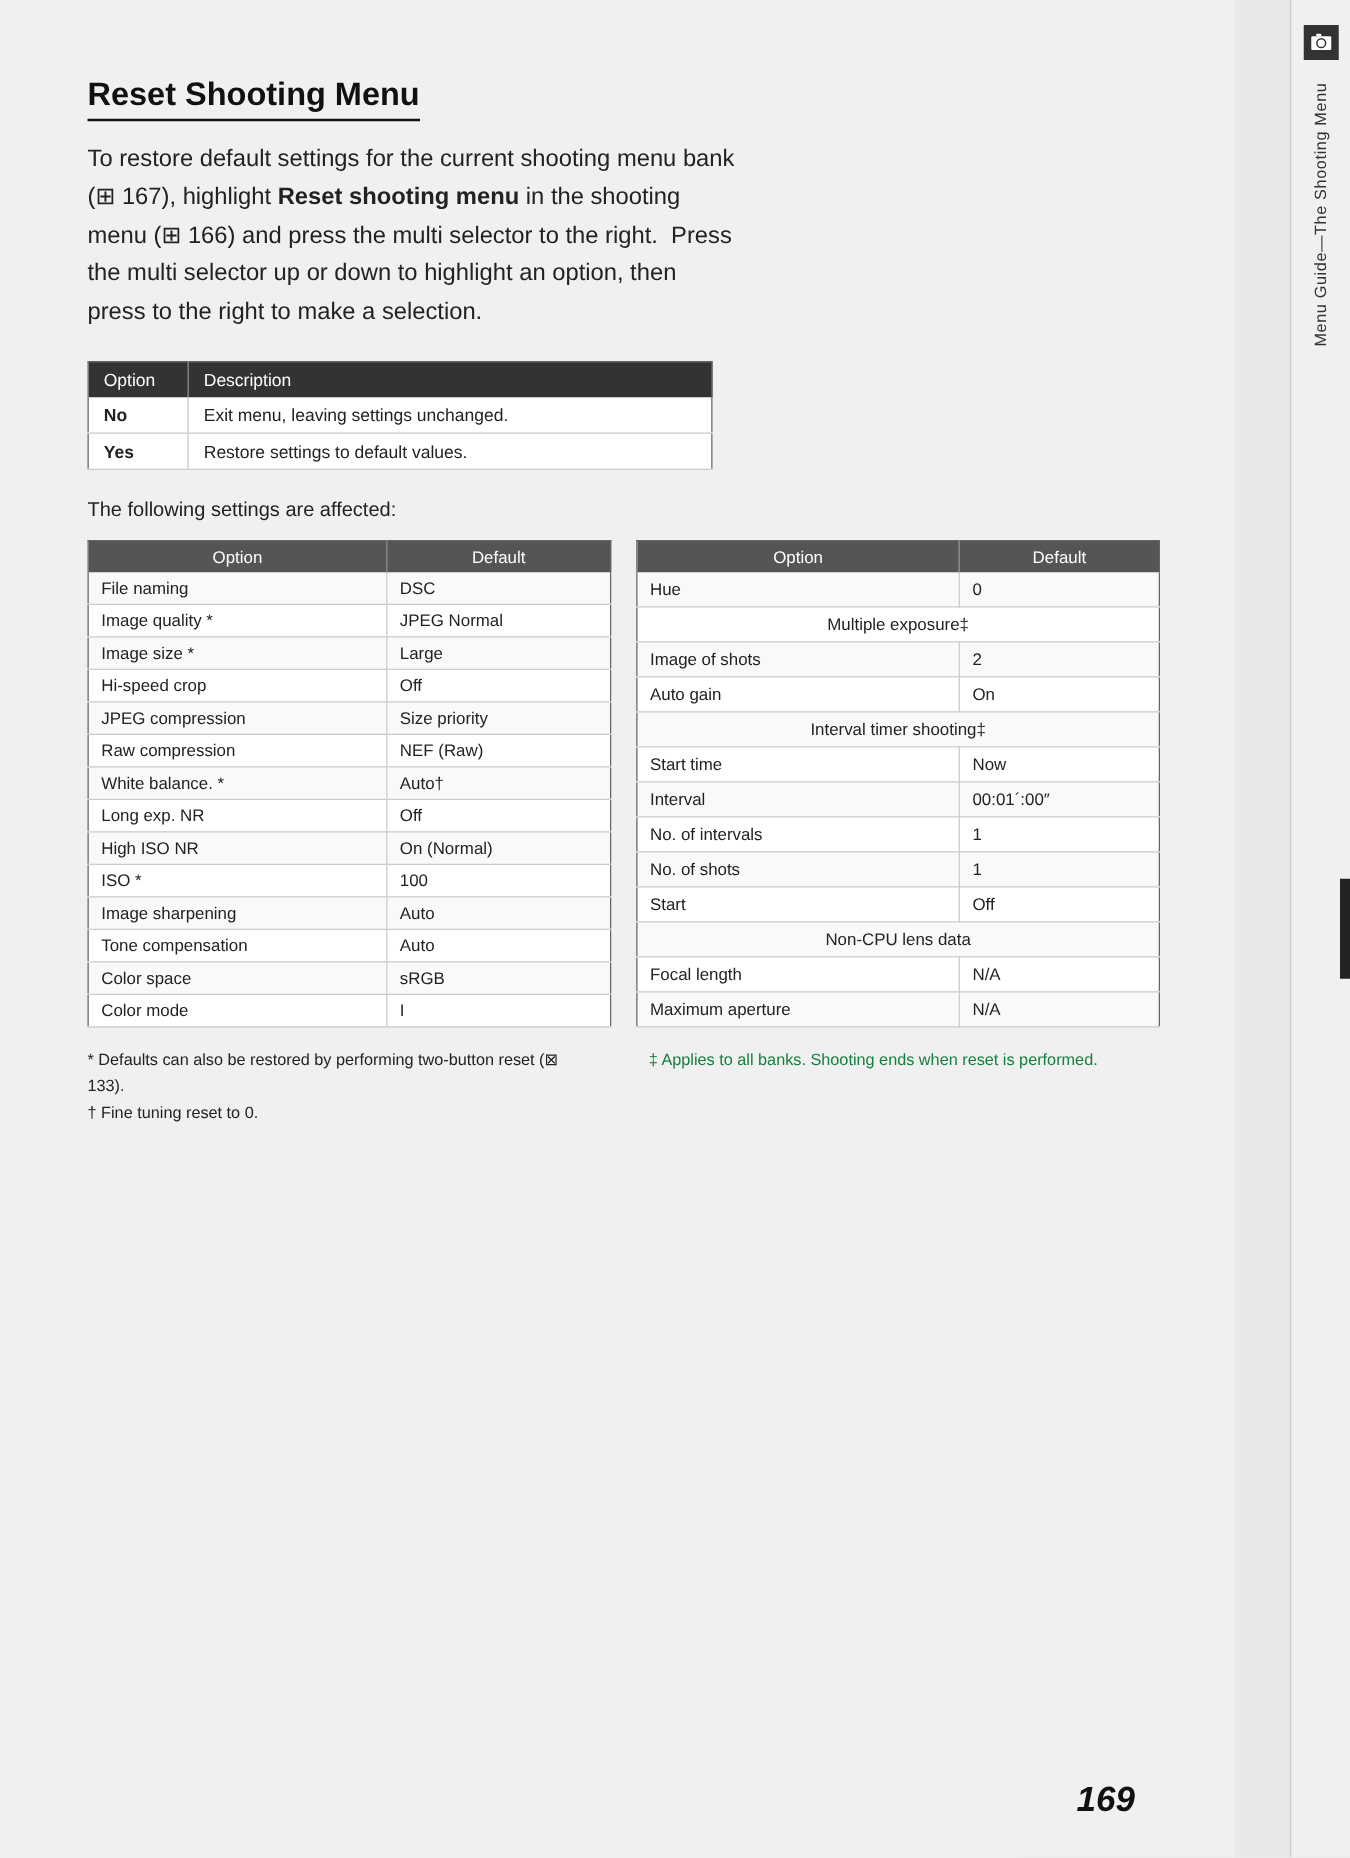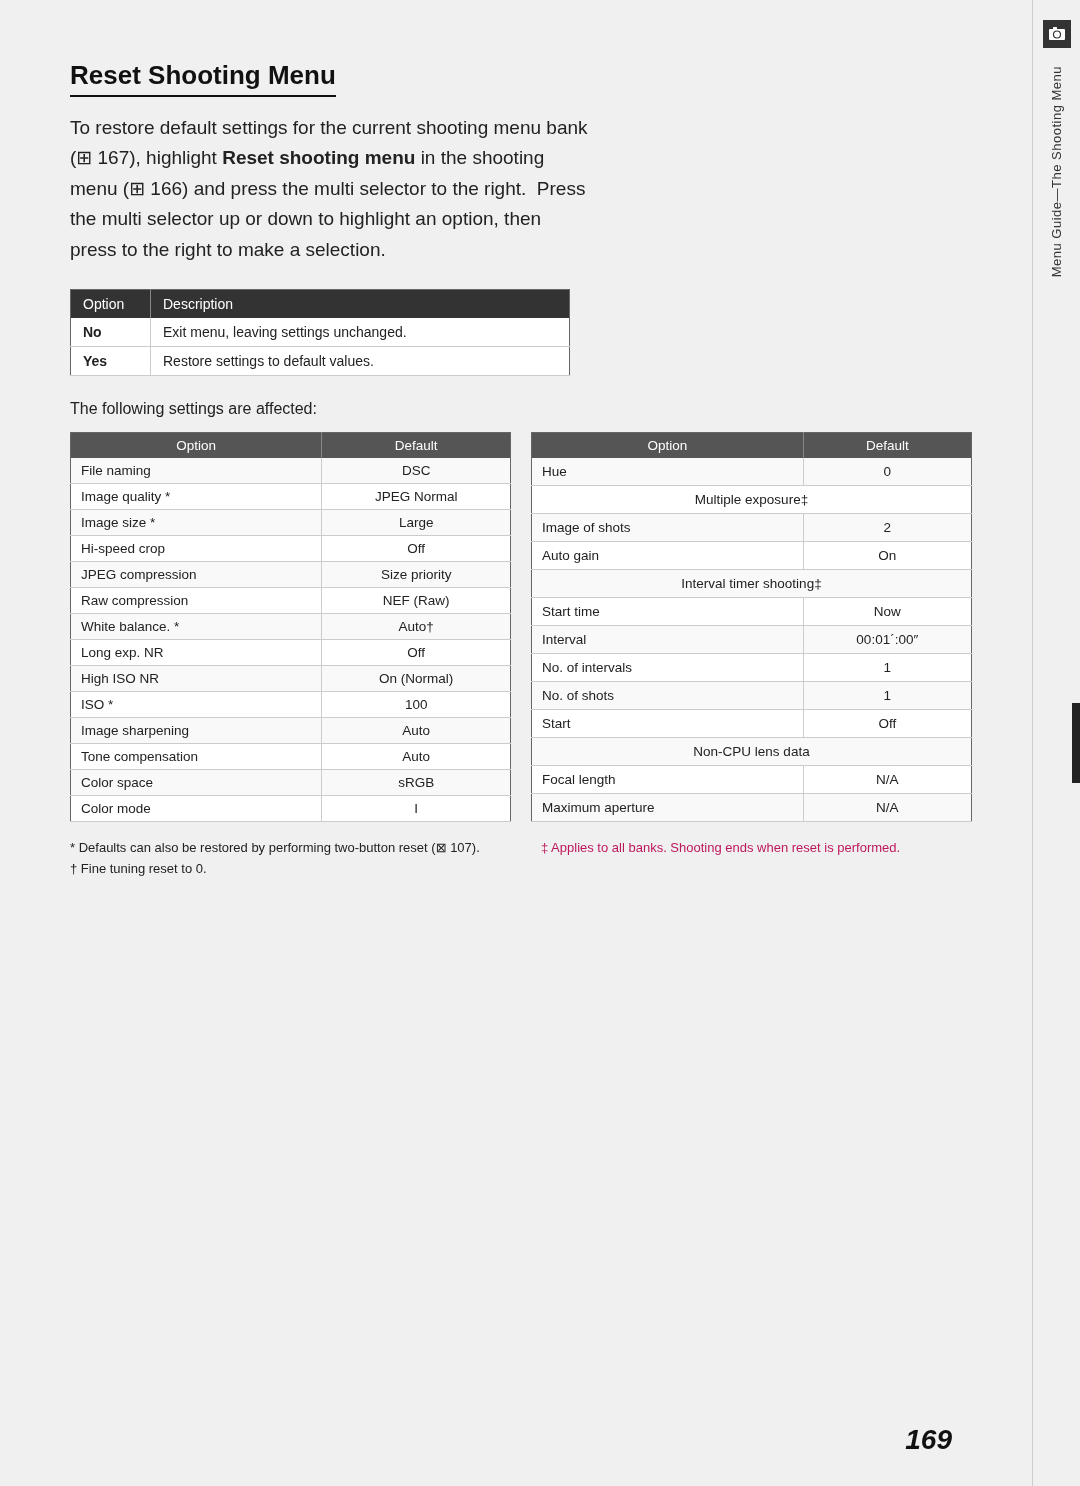--- a/index.html
+++ b/index.html
@@ -11,20 +11,21 @@
       display: flex;
       justify-content: center;
       align-items: flex-start;
     }
     .page-container {
       width: 1080px;
       min-height: 1486px;
       background: #e8e8e8;
       position: relative;
       display: flex;
+      gap: 44px;
     }
     .main-content {
       flex: 1;
       background: #f0f0f0;
       padding: 60px 60px 40px 70px;
       position: relative;
     }
     .sidebar {
       width: 48px;
       background: #f0f0f0;
@@ -144,21 +145,20 @@
       padding: 5px 10px;
       text-align: center;
       font-weight: normal;
     }
     .settings-table th.option-th { border-right: 1px solid #888; }
     .settings-table td {
       font-size: 13.5px;
       padding: 5px 10px;
       color: #222;
       border-bottom: 1px solid #ccc;
-      text-align: center;
     }
     .settings-table td.option-td {
       text-align: left;
       border-right: 1px solid #ccc;
     }
     .settings-table tr:nth-child(odd) td { background: #f9f9f9; }
     .settings-table tr:nth-child(even) td { background: #fff; }
     
     .settings-table td.section-label {
       text-align: center;
@@ -174,21 +174,21 @@
     }
     .footnote-left {
       flex: 1;
       font-size: 13px;
       color: #222;
       line-height: 1.6;
     }
     .footnote-right {
       flex: 1;
       font-size: 13px;
-      color: #be185d;
+      color: #15803d;
       line-height: 1.6;
     }
     .page-number {
       position: absolute;
       bottom: 30px;
       right: 80px;
       font-size: 28px;
       font-weight: 700;
       color: #111;
       font-style: italic;
@@ -359,21 +359,21 @@
             <td class="option-td">Maximum aperture</td>
             <td>N/A</td>
           </tr>
         </tbody>
       </table>
     </div>
 
     
     <div class="footnotes-row">
       <div class="footnote-left">
-        <div>* Defaults can also be restored by performing two-button reset (⊠ 107).</div>
+        <div>* Defaults can also be restored by performing two-button reset (⊠ 133).</div>
         <div>† Fine tuning reset to 0.</div>
       </div>
       <div class="footnote-right">‡ Applies to all banks.  Shooting ends when reset is performed.</div>
     </div>
 
     <div class="page-number">169</div>
   </div>
 
   <div class="sidebar">
     <div class="sidebar-icon">

